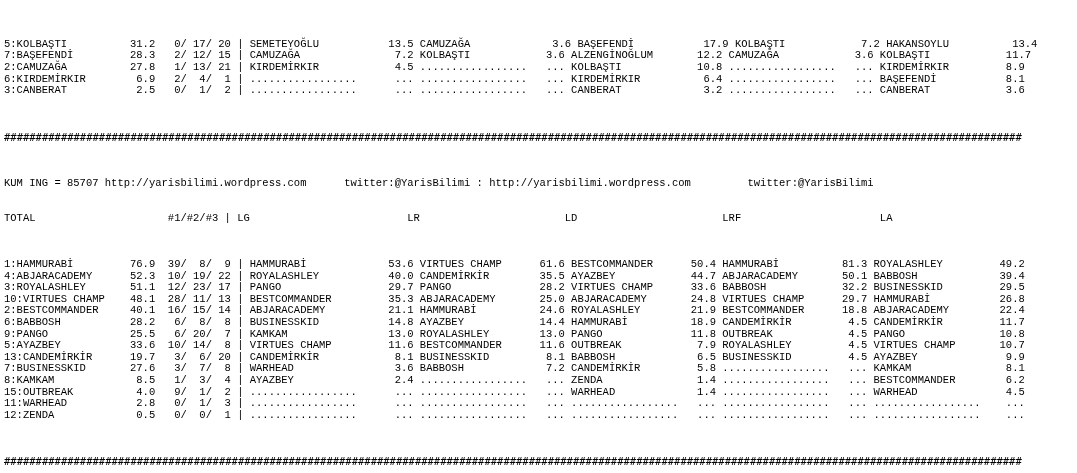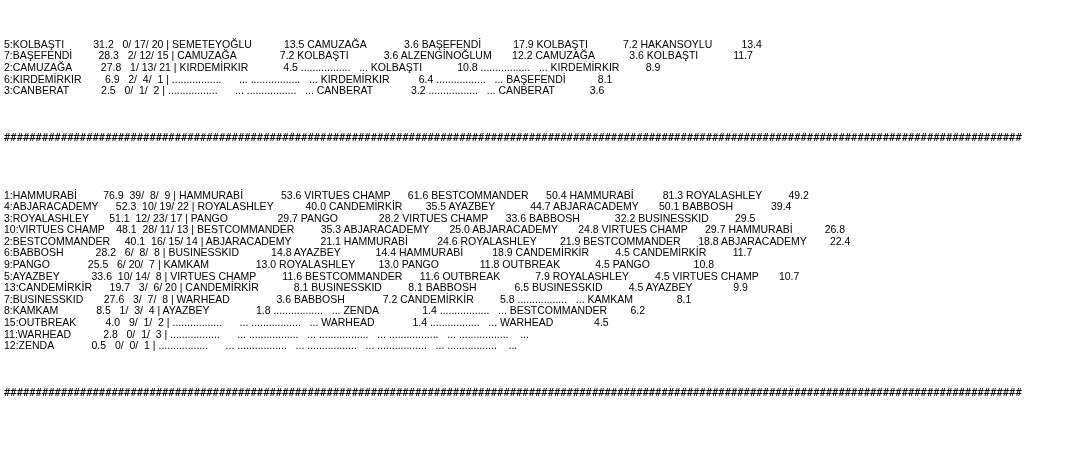--- a/index.html
+++ b/index.html
@@ -13,21 +13,21 @@
     overflow:hidden;
   }
   .page{
     width:1077px;
     padding:4px 0 0 4px;
     box-sizing:border-box;
     white-space:pre;
   }
   pre.block{
     margin:0;
-    font-family:Liberation Sans, sans-serif;
+    font-family:Liberation Mono, monospace;
     font-size:10.5px;
     line-height:11.6px;
     letter-spacing:0px;
     white-space:pre;
   }
   .sep{
     margin:0;
     font-family:"DejaVu Sans Mono","Liberation Mono",monospace;
     font-size:10.5px;
     line-height:11.6px;
@@ -40,32 +40,34 @@
 <div class="page">
 
   <pre class="block"><span>5:KOLBAŞTI          31.2   0/ 17/ 20 | SEMETEYOĞLU           13.5 CAMUZAĞA             3.6 BAŞEFENDİ           17.9 KOLBAŞTI            7.2 HAKANSOYLU          13.4</span>
 <span>7:BAŞEFENDİ         28.3   2/ 12/ 15 | CAMUZAĞA               7.2 KOLBAŞTI            3.6 ALZENGİNOĞLUM       12.2 CAMUZAĞA            3.6 KOLBAŞTI            11.7</span>
 <span>2:CAMUZAĞA          27.8   1/ 13/ 21 | KIRDEMİRKIR            4.5 .................   ... KOLBAŞTI            10.8 .................   ... KIRDEMİRKIR         8.9</span>
 <span>6:KIRDEMİRKIR        6.9   2/  4/  1 | .................      ... .................   ... KIRDEMİRKIR          6.4 .................   ... BAŞEFENDİ           8.1</span>
 <span>3:CANBERAT           2.5   0/  1/  2 | .................      ... .................   ... CANBERAT             3.2 .................   ... CANBERAT            3.6</span></pre>
 
   <pre class="sep">#################################################################################################################################################################</pre>
 
+  <pre class="block">KUM ING = 85707 http://yarisbilimi.wordpress.com      twitter:@YarisBilimi : http://yarisbilimi.wordpress.com         twitter:@YarisBilimi</pre>
+  <pre class="block">TOTAL                     #1/#2/#3 | LG                         LR                       LD                       LRF                      LA</pre>
 
   <pre class="block"><span>1:HAMMURABİ         76.9  39/  8/  9 | HAMMURABİ             53.6 VIRTUES CHAMP      61.6 BESTCOMMANDER      50.4 HAMMURABİ          81.3 ROYALASHLEY         49.2</span>
 <span>4:ABJARACADEMY      52.3  10/ 19/ 22 | ROYALASHLEY           40.0 CANDEMİRKİR        35.5 AYAZBEY            44.7 ABJARACADEMY       50.1 BABBOSH             39.4</span>
 <span>3:ROYALASHLEY       51.1  12/ 23/ 17 | PANGO                 29.7 PANGO              28.2 VIRTUES CHAMP      33.6 BABBOSH            32.2 BUSINESSKID         29.5</span>
 <span>10:VIRTUES CHAMP    48.1  28/ 11/ 13 | BESTCOMMANDER         35.3 ABJARACADEMY       25.0 ABJARACADEMY       24.8 VIRTUES CHAMP      29.7 HAMMURABİ           26.8</span>
 <span>2:BESTCOMMANDER     40.1  16/ 15/ 14 | ABJARACADEMY          21.1 HAMMURABİ          24.6 ROYALASHLEY        21.9 BESTCOMMANDER      18.8 ABJARACADEMY        22.4</span>
 <span>6:BABBOSH           28.2   6/  8/  8 | BUSINESSKID           14.8 AYAZBEY            14.4 HAMMURABİ          18.9 CANDEMİRKİR         4.5 CANDEMİRKİR         11.7</span>
 <span>9:PANGO             25.5   6/ 20/  7 | KAMKAM                13.0 ROYALASHLEY        13.0 PANGO              11.8 OUTBREAK            4.5 PANGO               10.8</span>
 <span>5:AYAZBEY           33.6  10/ 14/  8 | VIRTUES CHAMP         11.6 BESTCOMMANDER      11.6 OUTBREAK            7.9 ROYALASHLEY         4.5 VIRTUES CHAMP       10.7</span>
 <span>13:CANDEMİRKİR      19.7   3/  6/ 20 | CANDEMİRKİR            8.1 BUSINESSKID         8.1 BABBOSH             6.5 BUSINESSKID         4.5 AYAZBEY              9.9</span>
 <span>7:BUSINESSKID       27.6   3/  7/  8 | WARHEAD                3.6 BABBOSH             7.2 CANDEMİRKİR         5.8 .................   ... KAMKAM               8.1</span>
-<span>8:KAMKAM             8.5   1/  3/  4 | AYAZBEY                1.8 .................   ... ZENDA               1.4 .................   ... BESTCOMMANDER        6.2</span>
+<span>8:KAMKAM             8.5   1/  3/  4 | AYAZBEY                2.4 .................   ... ZENDA               1.4 .................   ... BESTCOMMANDER        6.2</span>
 <span>15:OUTBREAK          4.0   9/  1/  2 | .................      ... .................   ... WARHEAD             1.4 .................   ... WARHEAD              4.5</span>
 <span>11:WARHEAD           2.8   0/  1/  3 | .................      ... .................   ... .................   ... .................   ... .................    ...</span>
 <span>12:ZENDA             0.5   0/  0/  1 | .................      ... .................   ... .................   ... .................   ... .................    ...</span></pre>
 
   <pre class="sep">#################################################################################################################################################################</pre>
   
 
   
   
 

